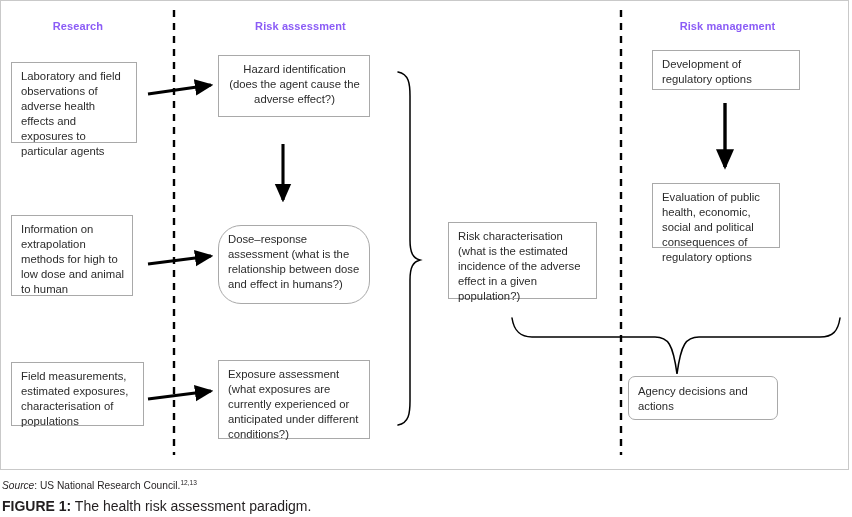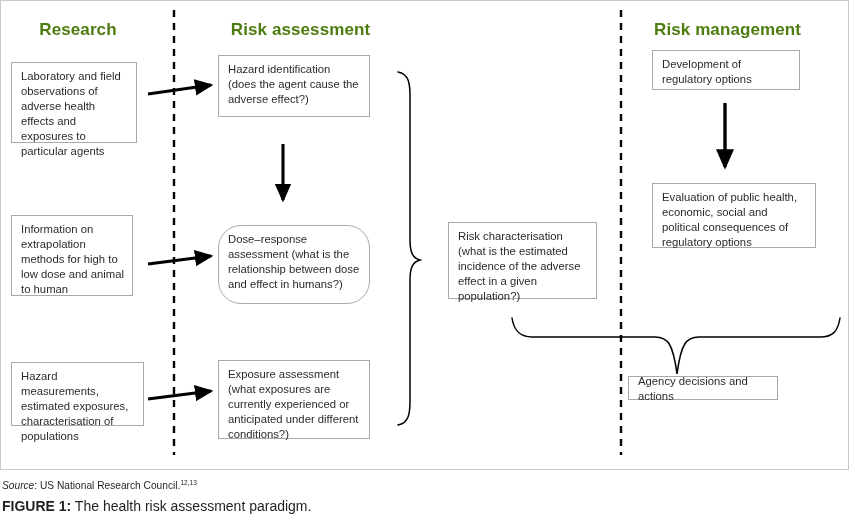--- a/index.html
+++ b/index.html
@@ -30,23 +30,23 @@
   svg.layer {
     position: absolute;
     left: 0;
     top: 0;
     width: 852px;
     height: 517px;
     pointer-events: none;
   }
   .col-header {
     position: absolute;
-    font-size: 17px;
+    font-size: 11px;
     font-weight: bold;
-    color: #4d7c0f;
+    color: #8b5cf6;
     text-align: center;
     letter-spacing: 0.1px;
     white-space: nowrap;
   }
   .node {
     position: absolute;
     border: 1px solid #a9a9a9;
     box-sizing: border-box;
     background: #ffffff;
     font-size: 11.3px;
@@ -139,34 +139,34 @@
                C 681,344 686,337 699,337
                L 820,337
                C 833,337 838,331 840,318"></path>
     </g>
   </svg>
 
   <div class="node" style="left:11px; top:62px; width:126px; height:81px;">Laboratory and field observations of adverse health effects and exposures to particular agents</div>
 
   <div class="node" style="left:11px; top:215px; width:122px; height:81px;">Information on extrapolation methods for high to low dose and animal to human</div>
 
-  <div class="node" style="left:11px; top:362px; width:133px; height:64px;">Hazard measurements, estimated exposures, characterisation of populations</div>
+  <div class="node" style="left:11px; top:362px; width:133px; height:64px;">Field measurements, estimated exposures, characterisation of populations</div>
 
-  <div class="node" style="left:218px; top:55px; width:152px; height:62px;">Hazard identification (does the agent cause the adverse effect?)</div>
+  <div class="node" style="left:218px; top:55px; width:152px; height:62px;text-align:center;">Hazard identification (does the agent cause the adverse effect?)</div>
 
   <div class="node" style="left:218px; top:225px; width:152px; height:79px;border-radius:23px;">Dose–response assessment (what is the relationship between dose and effect in humans?)</div>
 
   <div class="node" style="left:218px; top:360px; width:152px; height:79px;">Exposure assessment (what exposures are currently experienced or anticipated under different conditions?)</div>
 
   <div class="node" style="left:652px; top:50px; width:148px; height:40px;">Development of regulatory options</div>
 
   <div class="node" style="left:448px; top:222px; width:149px; height:77px;">Risk characterisation (what is the estimated incidence of the adverse effect in a given population?)</div>
 
-  <div class="node" style="left:652px; top:183px; width:164px; height:65px;">Evaluation of public health, economic, social and political consequences of regulatory options</div>
+  <div class="node" style="left:652px; top:183px; width:128px; height:65px;">Evaluation of public health, economic, social and political consequences of regulatory options</div>
 
-  <div class="node centered-text" style="left:628px; top:376px; width:150px; height:24px;">Agency decisions and actions</div>
+  <div class="node centered-text" style="left:628px; top:376px; width:150px; height:44px;border-radius:7px;">Agency decisions and actions</div>
 
   <div class="caption-area">
     <div class="source-line"><span class="src-word">Source</span><span>: </span><span>US National Research Council.</span><sup>12,13</sup></div>
     <div class="figure-line"><span class="fig-label">FIGURE 1:</span><span> The health risk assessment paradigm.</span></div>
   </div>
 
 </div>
 
 </body></html>

